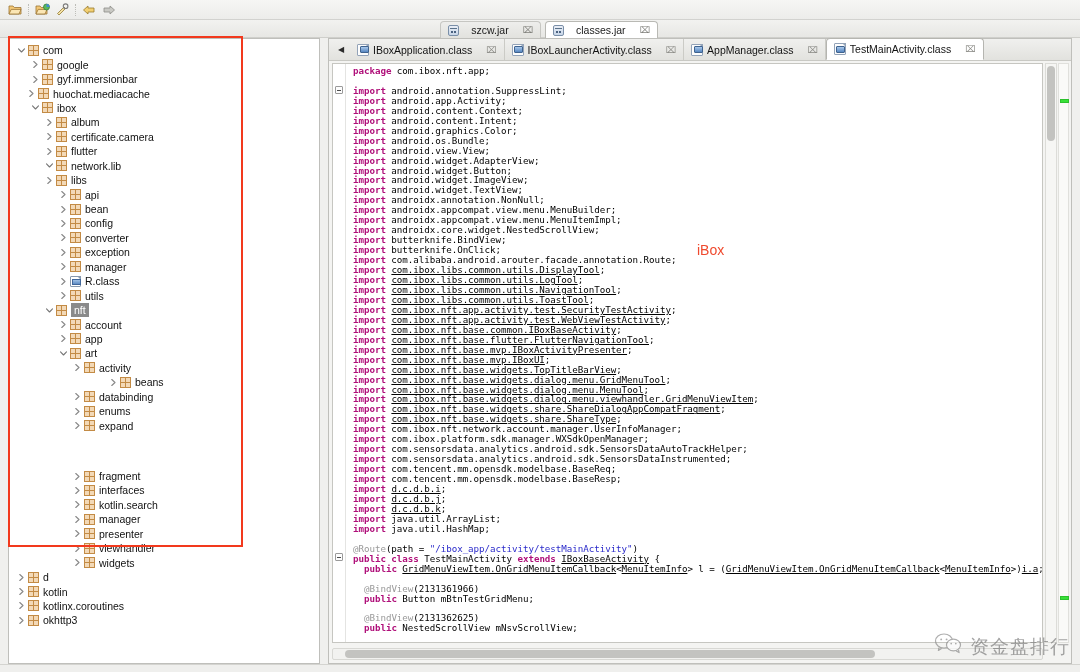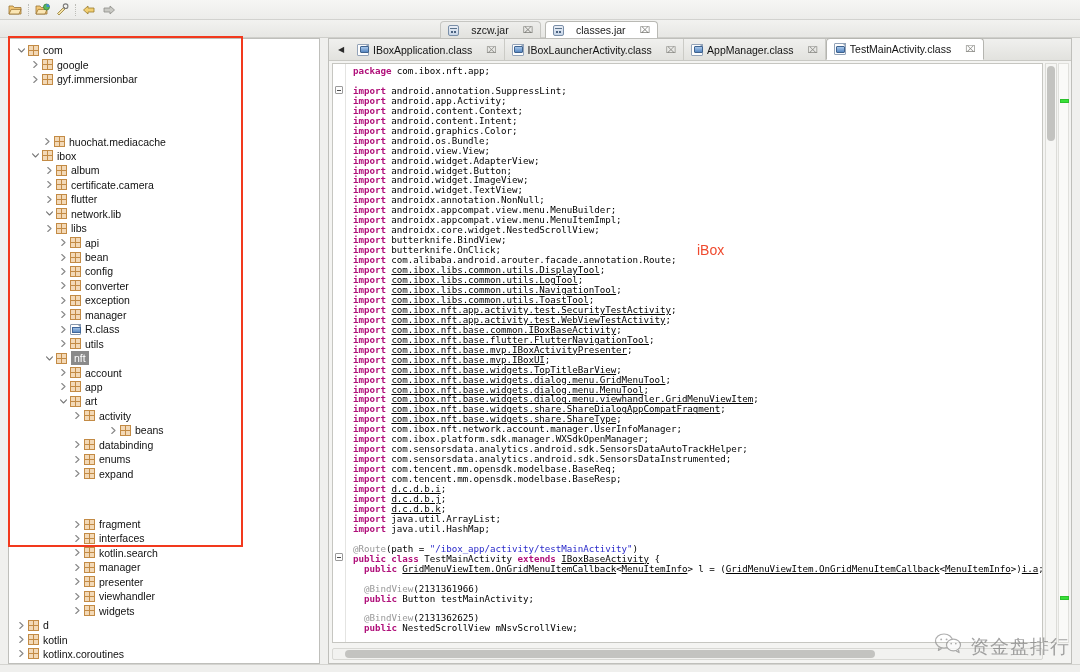--- a/index.html
+++ b/index.html
@@ -416,21 +416,21 @@
         </div>
         <div class="trow" style="padding-left: 20px;">
           <span class="twist">
             <svg width="7" height="7" viewBox="0 0 7 7">
               <path d="M1.8 0.5L5 3.5 1.8 6.5" fill="none" stroke="#888" stroke-width="1.1" stroke-linecap="round" stroke-linejoin="round"></path>
             </svg>
           </span>
           <span class="ico-pkg"></span>
           <span class="tlabel">gyf.immersionbar</span>
         </div>
-        <div class="trow" style="padding-left: 32px; margin-top: 48px;">
+        <div class="trow" style="padding-left: 16px;">
           <span class="twist">
             <svg width="7" height="7" viewBox="0 0 7 7">
               <path d="M1.8 0.5L5 3.5 1.8 6.5" fill="none" stroke="#888" stroke-width="1.1" stroke-linecap="round" stroke-linejoin="round"></path>
             </svg>
           </span>
           <span class="ico-pkg"></span>
           <span class="tlabel">huochat.mediacache</span>
         </div>
         <div class="trow" style="padding-left: 20px;">
           <span class="twist">
@@ -821,21 +821,21 @@
 <span class="kw">import</span><span class="fld"> </span><span class="lnk">d.c.d.b.j</span><span class="fld">;</span>
 <span class="kw">import</span><span class="fld"> </span><span class="lnk">d.c.d.b.k</span><span class="fld">;</span>
 <span class="kw">import</span><span class="fld"> java.util.ArrayList;</span>
 <span class="kw">import</span><span class="fld"> java.util.HashMap;</span>
 
 <span class="ann">@Route</span><span class="fld">(path = </span><span class="str">"/ibox_app/activity/testMainActivity"</span><span class="fld">)</span>
 <span class="kw">public class</span><span class="fld"> </span><span class="fld">TestMainActivity</span><span class="fld"> </span><span class="kw">extends</span><span class="fld"> </span><span class="lnk">IBoxBaseActivity</span><span class="fld"> {</span>
 <span class="fld">  </span><span class="kw">public</span><span class="fld"> </span><span class="lnk">GridMenuViewItem.OnGridMenuItemCallback</span><span class="fld">&lt;</span><span class="lnk">MenuItemInfo</span><span class="fld">&gt; l = (</span><span class="lnk">GridMenuViewItem.OnGridMenuItemCallback</span><span class="fld">&lt;</span><span class="lnk">MenuItemInfo</span><span class="fld">&gt;)</span><span class="lnk">i.a</span><span class="fld">;</span>
 
 <span class="fld">  </span><span class="ann">@BindView</span><span class="fld">(</span><span class="fld">2131361966</span><span class="fld">)</span>
-<span class="fld">  </span><span class="kw">public</span><span class="fld"> Button testMainActivity;</span>
+<span class="fld">  </span><span class="kw">public</span><span class="fld"> Button mBtnTestGridMenu;</span>
 
 <span class="fld">  </span><span class="ann">@BindView</span><span class="fld">(</span><span class="fld">2131362625</span><span class="fld">)</span>
 <span class="fld">  </span><span class="kw">public</span><span class="fld"> NestedScrollView mNsvScrollView;</span>
 
 
 </div>
     </div>
 
     <div class="v-scroll">
       <div class="v-thumb"></div>

